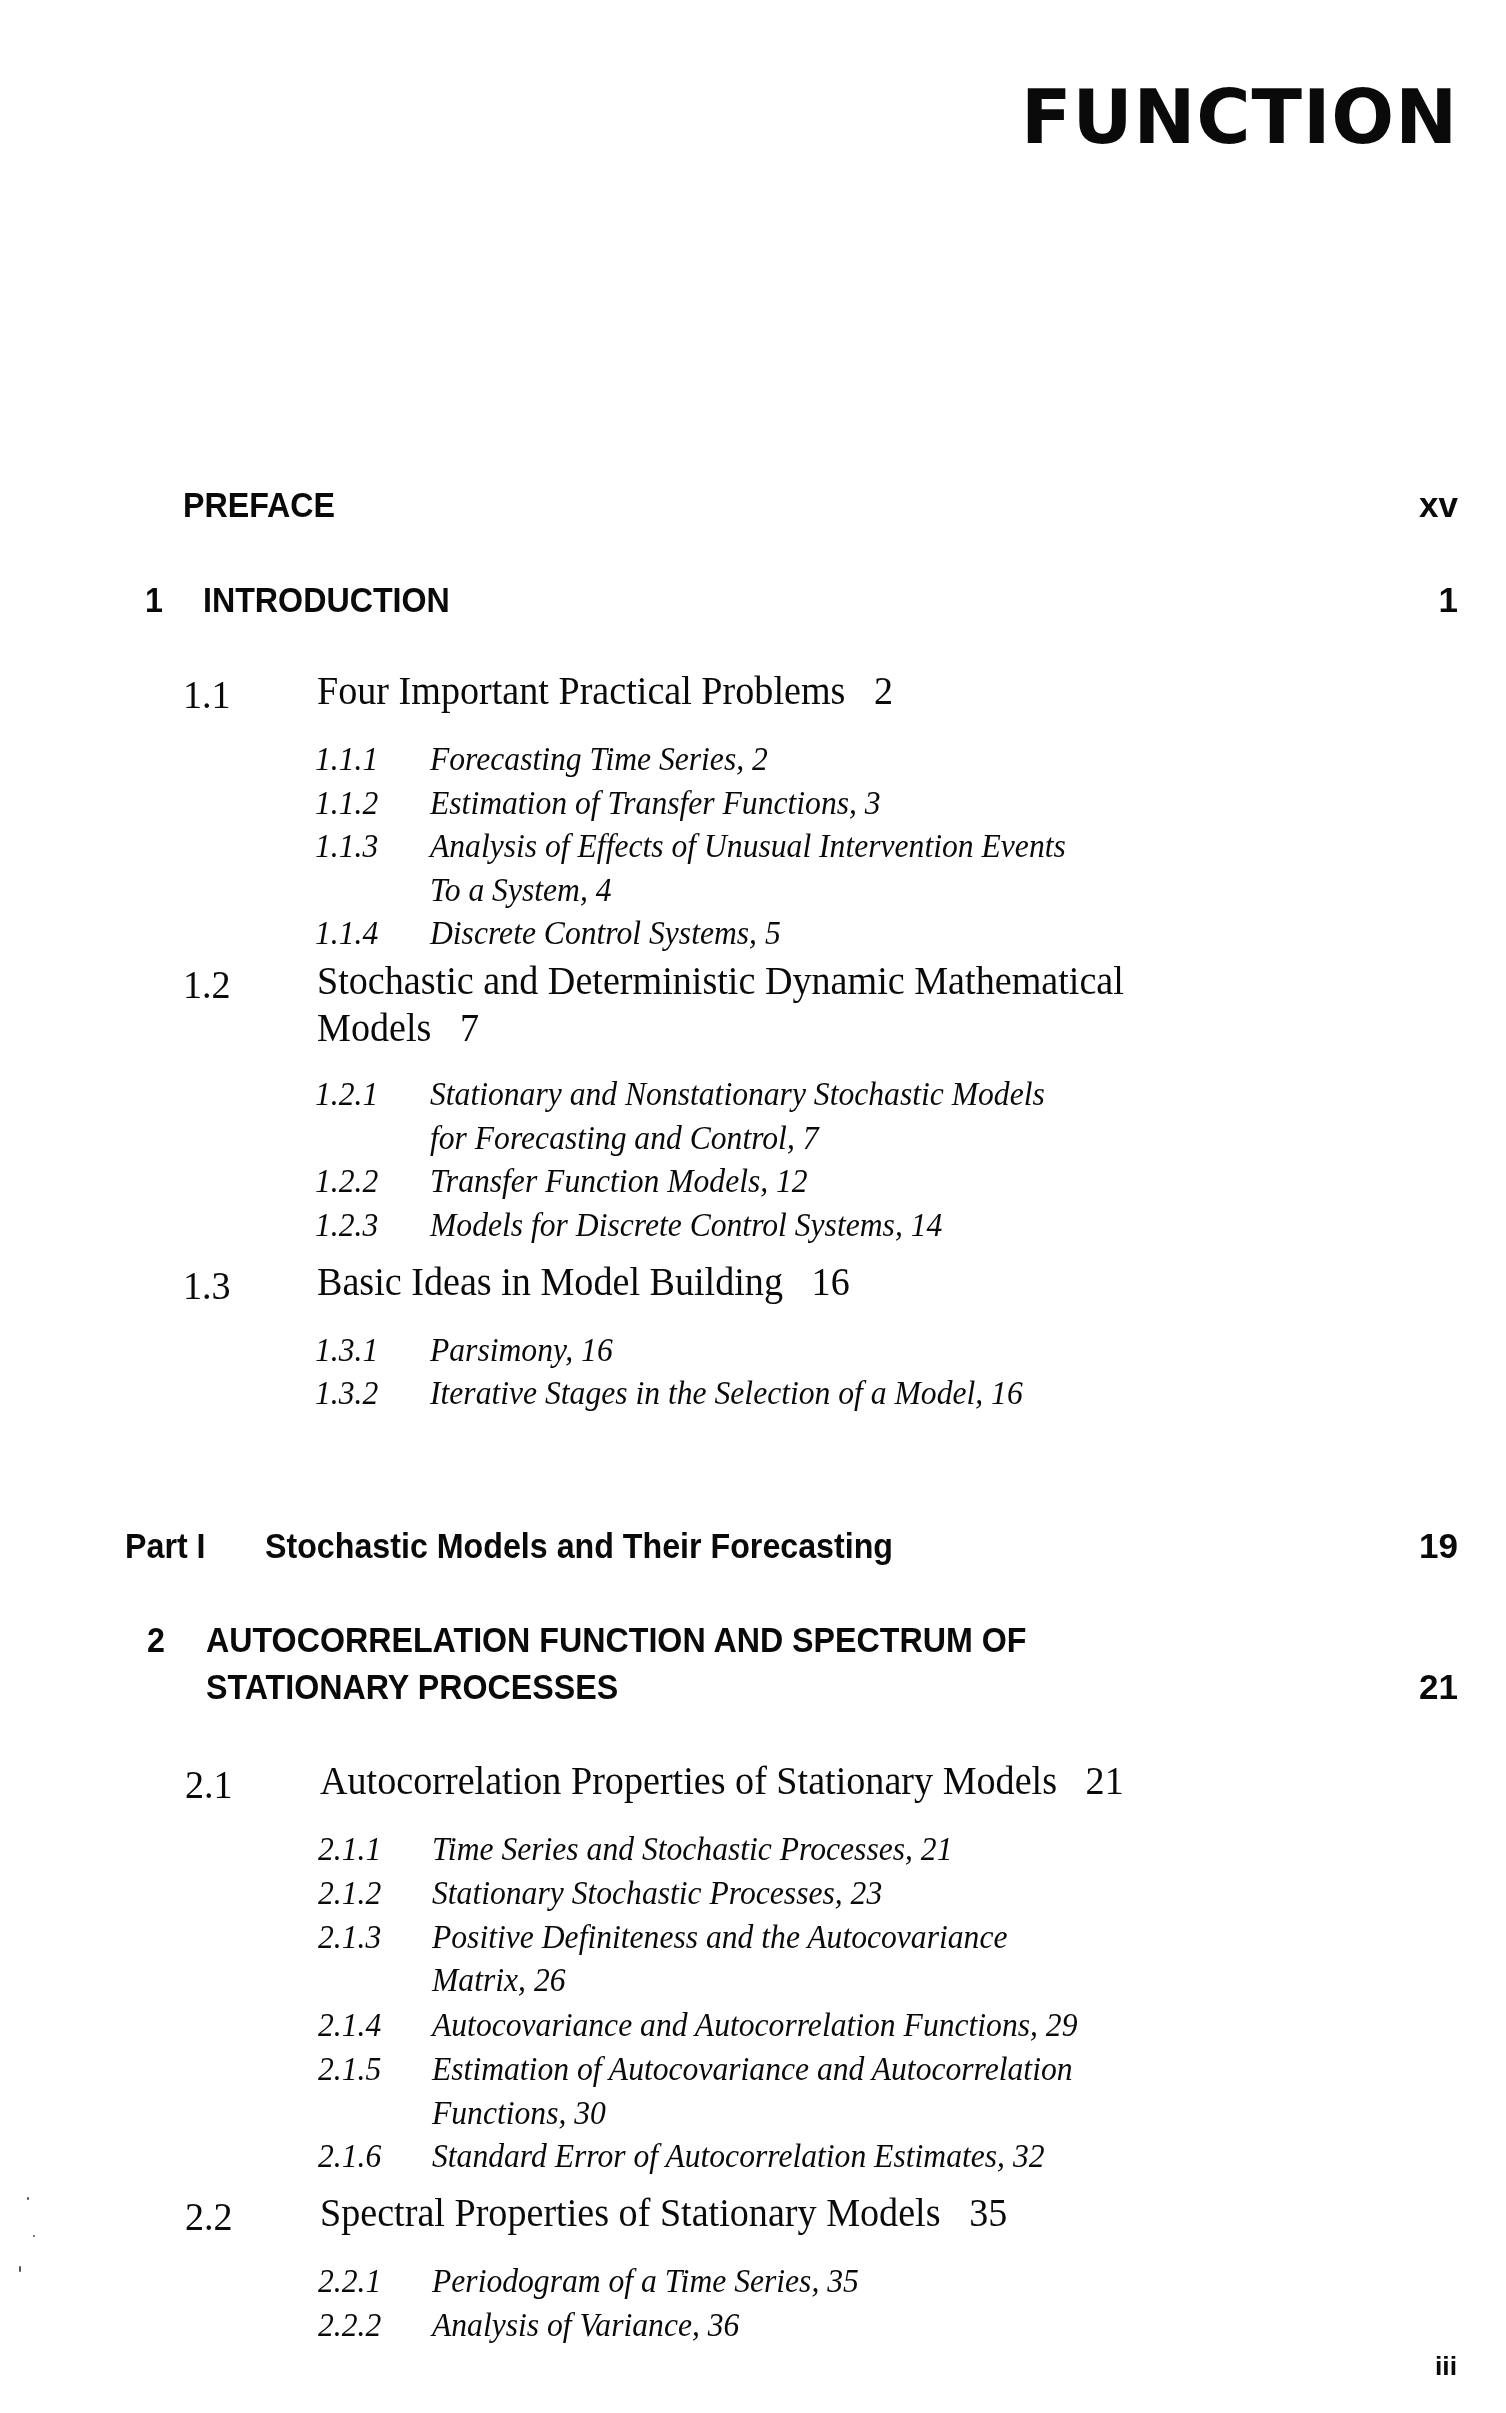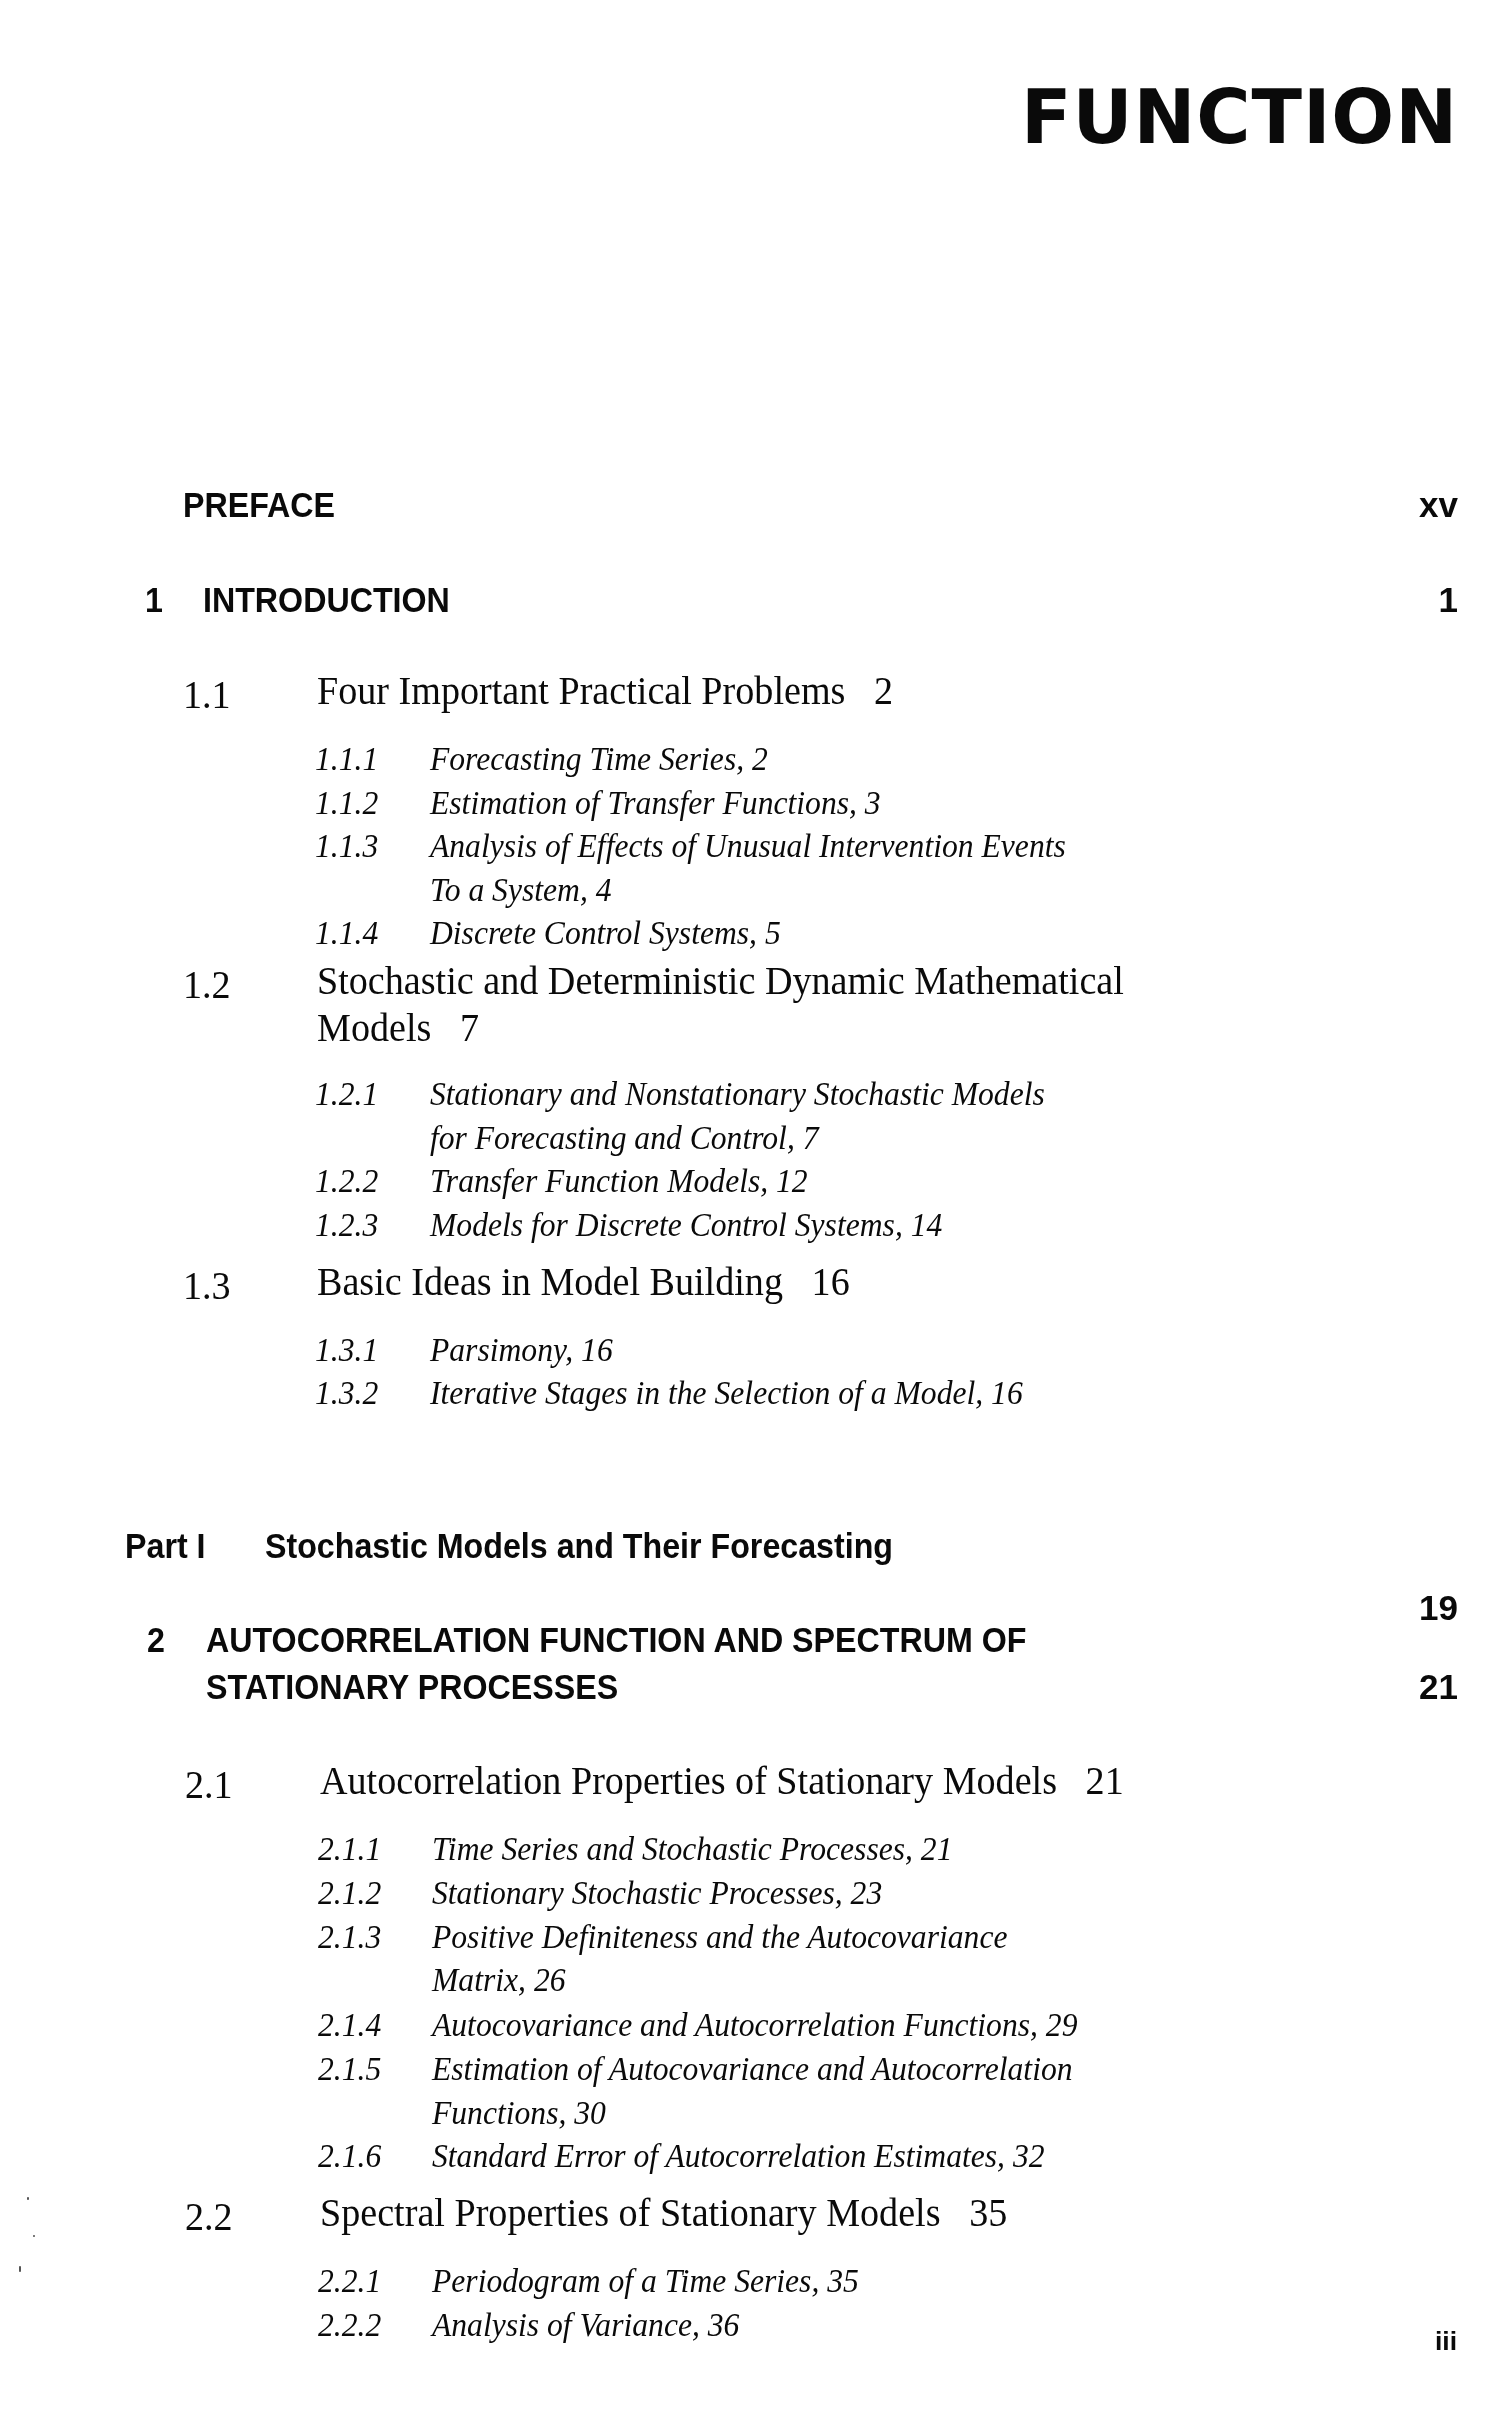--- a/index.html
+++ b/index.html
@@ -32,21 +32,21 @@
   .sec-title { left: 317px; line-height: 49px; }
 
   .sub-num, .sub-title {
     font-family: "Liberation Serif", serif; font-style: italic; font-size: 34px;
     transform: scaleX(0.93); transform-origin: left top; line-height: 45px;
   }
   .sub-num { left: 315px; }
   .sub-title { left: 430px; }
 
   .folio {
-    bottom: 56px; right: 50px;
+    bottom: 31px; right: 50px;
     font-family: "Liberation Sans", sans-serif; font-weight: bold; font-size: 26.5px;
   }
   .speck { position: absolute; background: #555; width: 2.8px; height: 2.8px; border-radius: 0.9px; }
 </style>
 </head>
 <body>
 
 <div class="abs title">FUNCTION</div>
 
 <div>
@@ -116,21 +116,21 @@
   <div class="abs sub-title" style="top:1327px;"><span>Parsimony,</span> <span>16</span></div>
 </div>
 <div>
   <div class="abs sub-num" style="top:1370px;">1.3.2</div>
   <div class="abs sub-title" style="top:1370px;"><span>Iterative Stages in the Selection of a Model,</span> <span>16</span></div>
 </div>
 
 <div>
   <div class="abs chap" style="top:1526px; left:125px;">Part I</div>
   <div class="abs chap" style="top:1526px; left:265px;">Stochastic Models and Their Forecasting</div>
-  <div class="abs chap-page" style="top:1588px;text-align:right;">19</div>
+  <div class="abs chap-page" style="top:1526px;text-align:right;">19</div>
 </div>
 
 <div>
   <div class="abs chap" style="top:1620px; left:147px;">2</div>
   <div class="abs chap" style="top:1620px; left:206px;">AUTOCORRELATION FUNCTION AND SPECTRUM OF</div>
   <div class="abs chap" style="top:1667px; left:206px;">STATIONARY PROCESSES</div>
   <div class="abs chap-page" style="top:1667px;">21</div>
 </div>
 
 <div>

